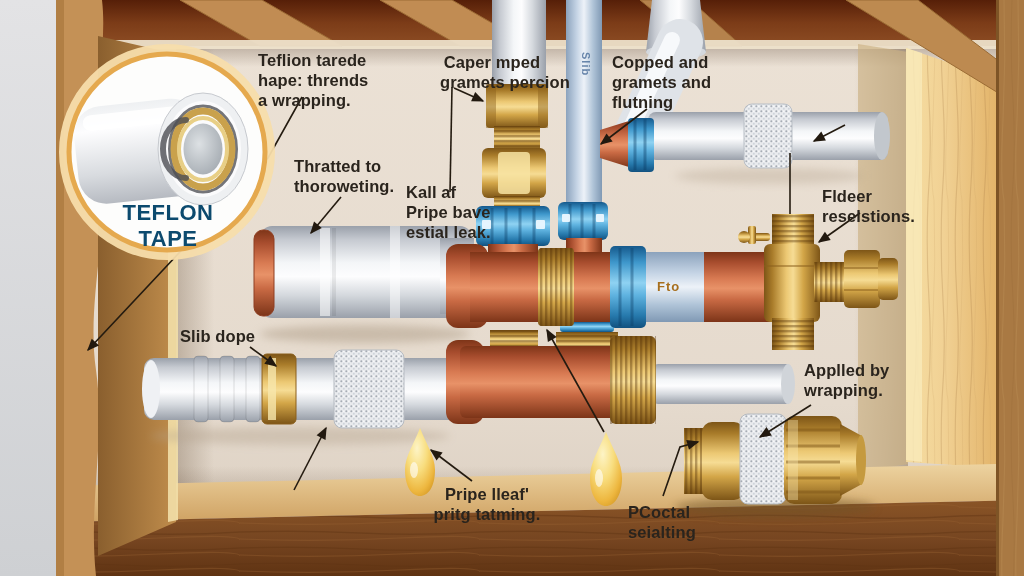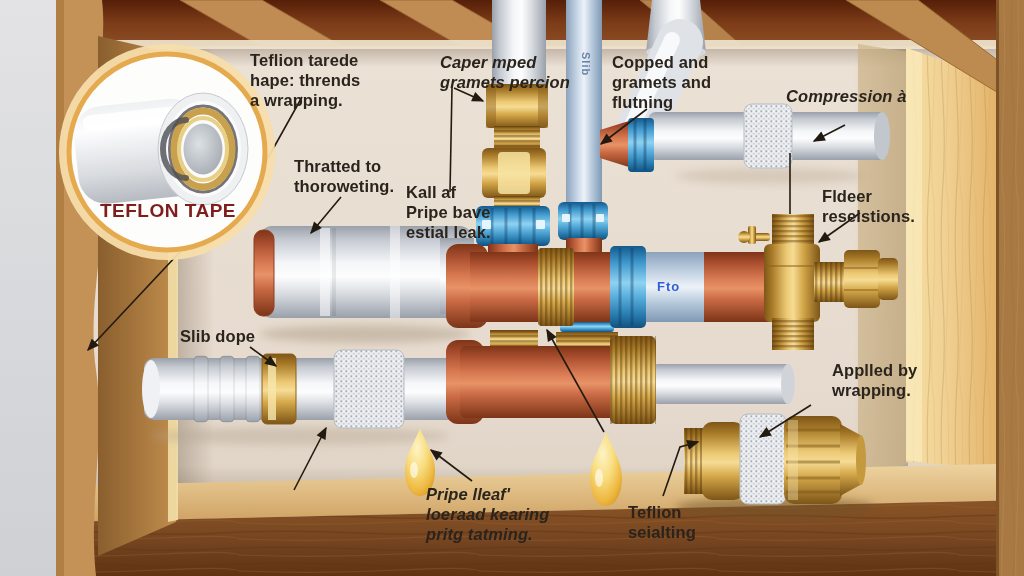--- a/index.html
+++ b/index.html
@@ -1,24 +1,24 @@
 <!DOCTYPE html>
 <html><head>
 <meta charset="utf-8">
 <style>
   html,body{margin:0;padding:0;}
   body{width:1024px;height:576px;overflow:hidden;font-family:"Liberation Sans",sans-serif;background:#e8ddd1;}
   .stage{position:relative;width:1024px;height:576px;}
   .stage > svg{position:absolute;left:0;top:0;z-index:1;}
   .note{position:absolute;z-index:3;color:#2a241d;font-size:16.5px;line-height:20px;font-weight:700;letter-spacing:.1px;white-space:nowrap;}
   .note span{display:block;}
-  .center{font-style:italic;}
-  .inset-caption{position:absolute;z-index:4;font-weight:700;font-size:19px;color:#7f1d1d;letter-spacing:.5px;text-align:center;}
+  .center{text-align:center;}
+  .inset-caption{position:absolute;z-index:4;font-weight:700;font-size:22px;color:#0c4a6e;letter-spacing:.5px;text-align:center;}
   .pipe-mark-v{position:absolute;z-index:2;color:#52749e;font-size:11px;font-weight:700;letter-spacing:1px;transform:rotate(90deg);transform-origin:left top;opacity:.85;}
-  .pipe-mark-h{position:absolute;z-index:2;color:#1d4ed8;font-size:13px;font-weight:700;letter-spacing:1px;opacity:.9;}
+  .pipe-mark-h{position:absolute;z-index:2;color:#a16207;font-size:13px;font-weight:700;letter-spacing:1px;opacity:.9;}
 </style>
 </head>
 <body>
 
 <div class="stage">
 
 <svg width="1024" height="576" viewBox="0 0 1024 576">
 <defs>
   <linearGradient id="wallG" x1="0" y1="0" x2="0" y2="1">
     <stop offset="0" stop-color="#ece2d6"></stop>
@@ -441,63 +441,61 @@
     <ellipse cx="203" cy="149" rx="38" ry="48" fill="#fbfbfc"></ellipse>
     <ellipse cx="203" cy="149" rx="33.5" ry="43" fill="none" stroke="#5c5d62" stroke-width="3" opacity=".85"></ellipse>
     <ellipse cx="203" cy="149" rx="29" ry="38" fill="none" stroke="#c9a14c" stroke-width="7"></ellipse>
     <ellipse cx="203" cy="149" rx="24" ry="31" fill="none" stroke="#e8cf86" stroke-width="4"></ellipse>
     <ellipse cx="203" cy="149" rx="19.5" ry="25.5" fill="url(#coreG)"></ellipse>
     <path d="M186,120 A23,29 0 0 0 186,178" stroke="#4e4f54" stroke-width="6" fill="none" opacity=".8" stroke-linecap="round"></path>
   </g>
 </g>
 </svg>
 
-<div class="note" style="left:250px;top:50px">
+<div class="note" style="left:258px;top:50px">
   <span>Teflion tarede</span>
   <span>hape: thrends</span>
   <span>a wrapping.</span>
 </div>
 <div class="note" style="left:294px;top:156px">
   <span>Thratted to</span>
   <span>thoroweting.</span>
 </div>
 <div class="note center" style="left:440px;top:52px;width:104px">
   <span>Caper mped</span>
   <span>gramets percion</span>
 </div>
 <div class="note" style="left:612px;top:52px">
   <span>Copped and</span>
   <span>gramets and</span>
   <span>flutning</span>
 </div>
 <div class="note center" style="left:786px;top:86px;width:122px">
-  <span>Compression à</span>
 </div>
 <div class="note" style="left:822px;top:186px">
   <span>Fldeer</span>
   <span>reselstions.</span>
 </div>
 <div class="note" style="left:406px;top:182px">
   <span>Kall af</span>
   <span>Pripe bave</span>
   <span>estial leak.</span>
 </div>
 <div class="note" style="left:180px;top:326px">
   <span>Slib dope</span>
 </div>
 <div class="note center" style="left:426px;top:484px;width:122px">
   <span>Pripe lleaf'</span>
-  <span>loeraad kearing</span>
   <span>pritg tatming.</span>
 </div>
 <div class="note" style="left:628px;top:502px">
-  <span>Teflion</span>
+  <span>PCoctal</span>
   <span>seialting</span>
 </div>
-<div class="note" style="left:832px;top:360px">
+<div class="note" style="left:804px;top:360px">
   <span>Applled by</span>
   <span>wrapping.</span>
 </div>
 
 <div class="inset-caption" style="left:98px;top:200px;width:140px">TEFLON TAPE</div>
 <div class="pipe-mark-v" style="left:592px;top:52px">Slib</div>
 <div class="pipe-mark-h" style="left:657px;top:279px">Fto</div>
 
 </div>
 

